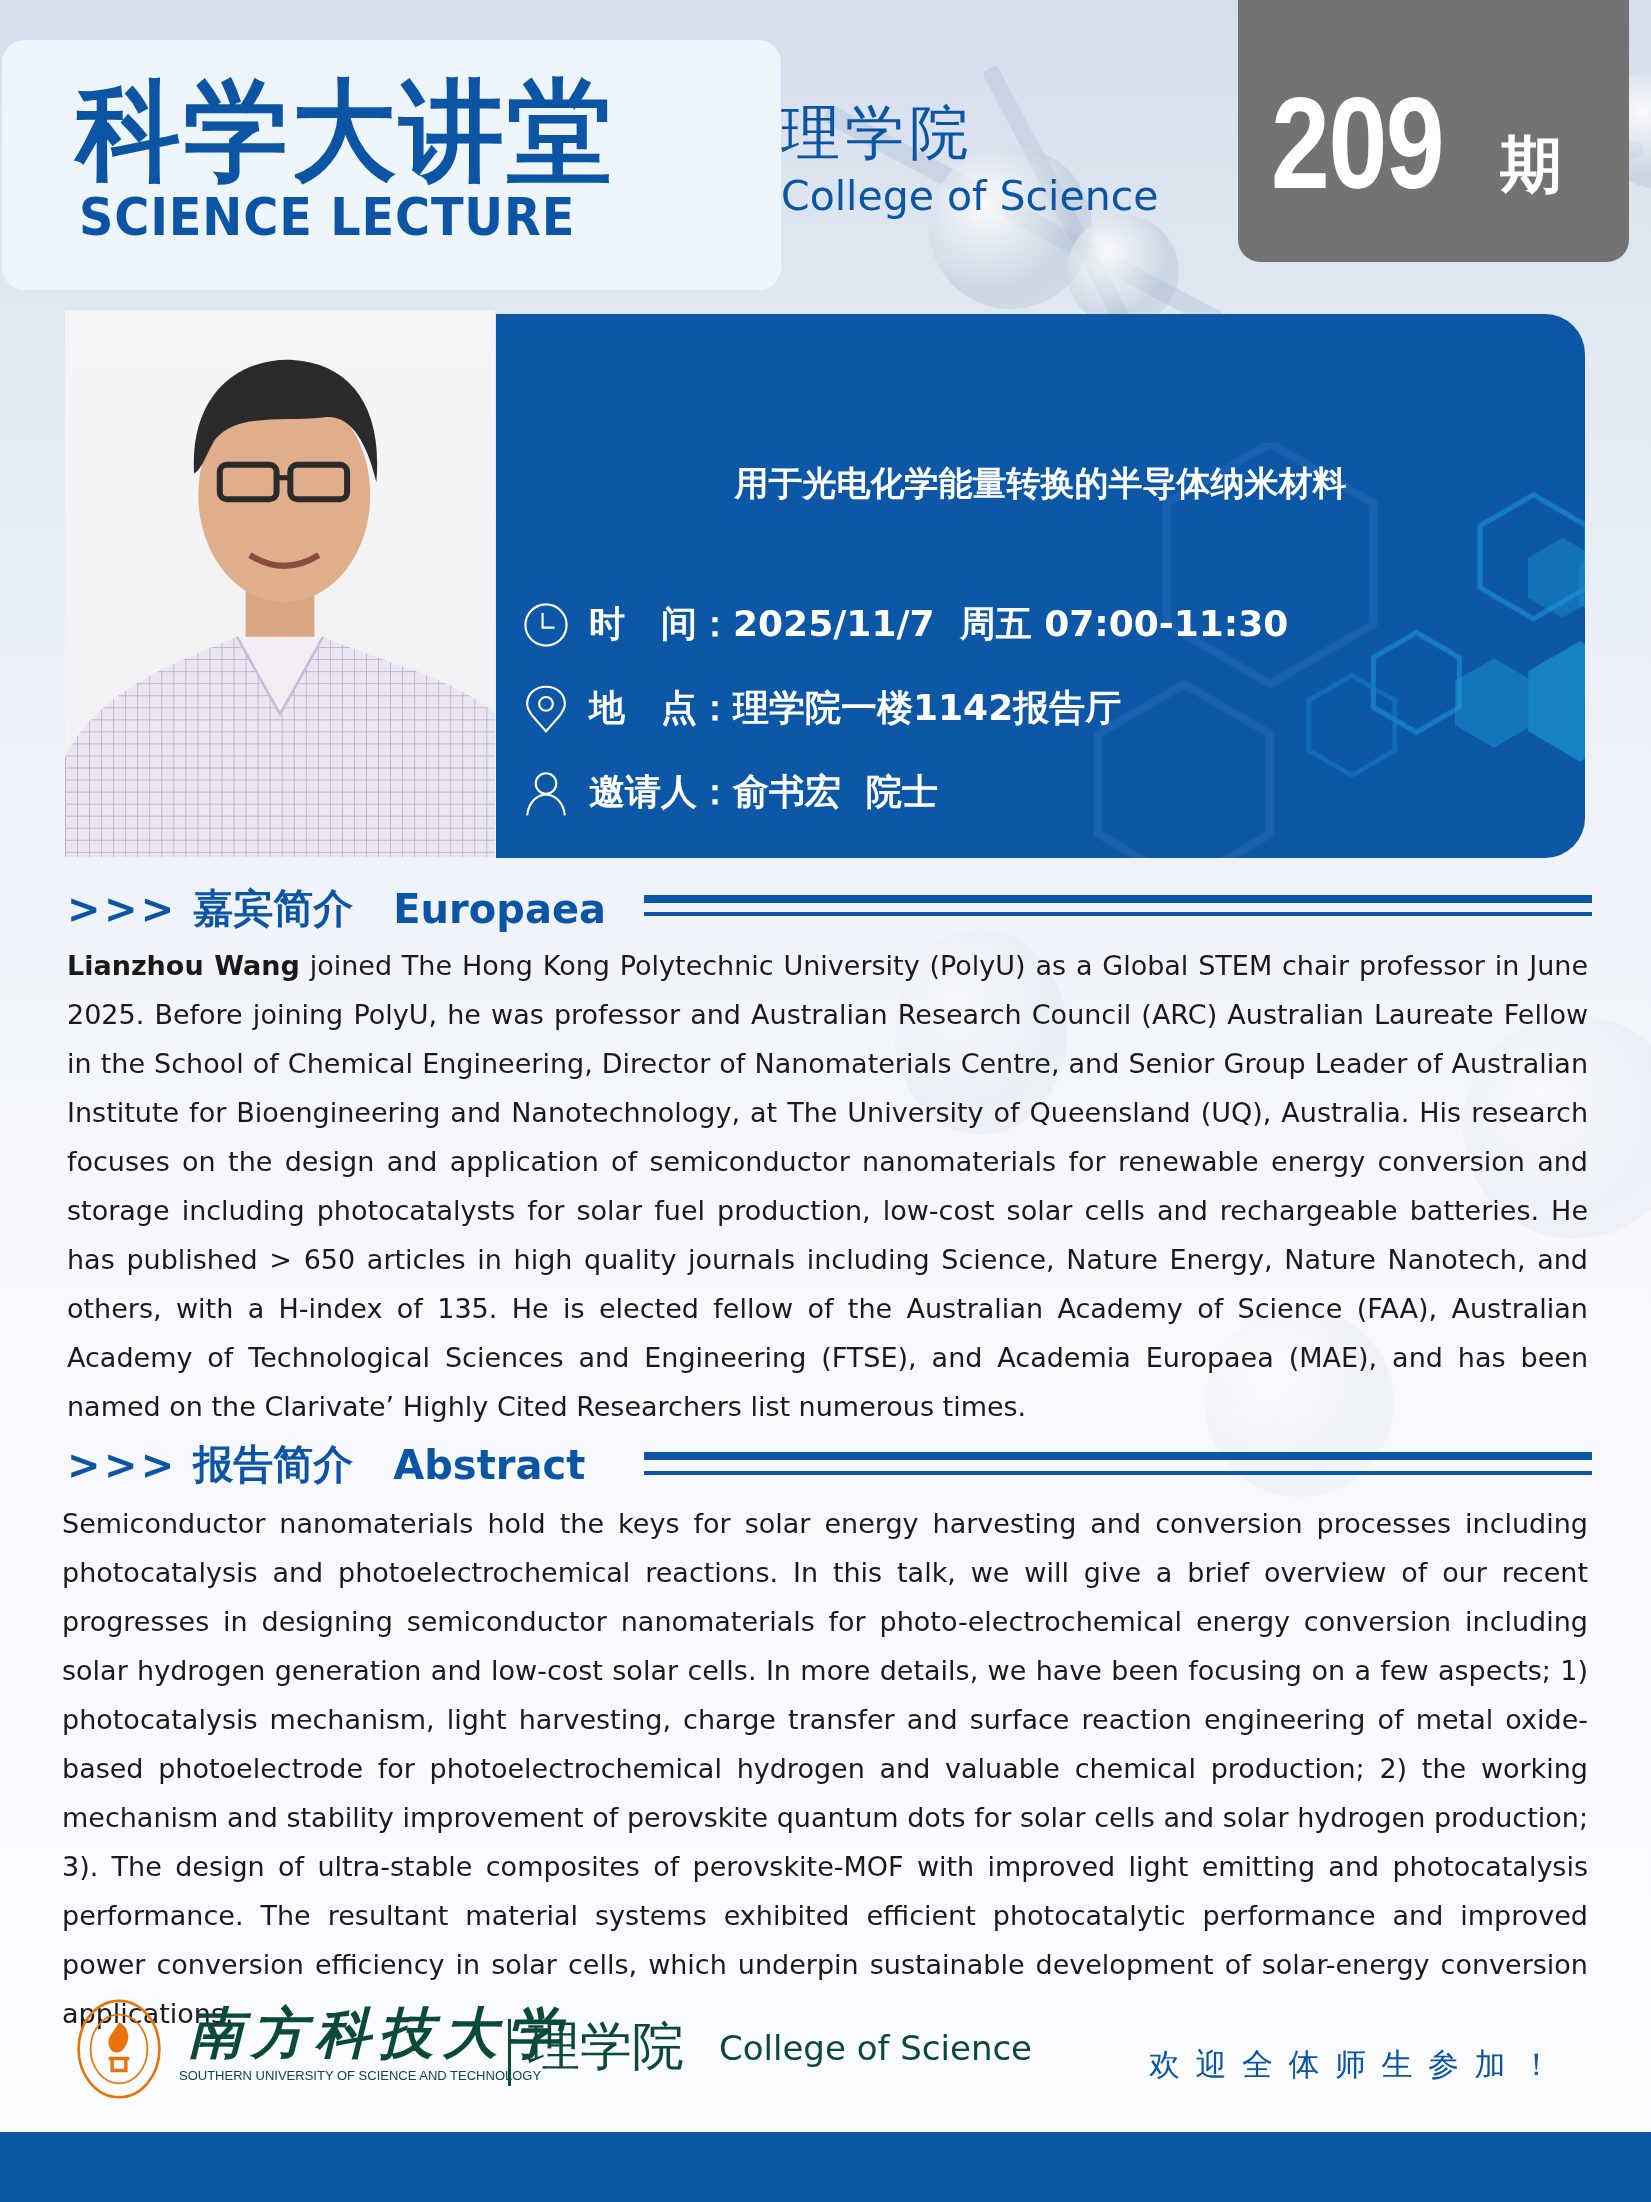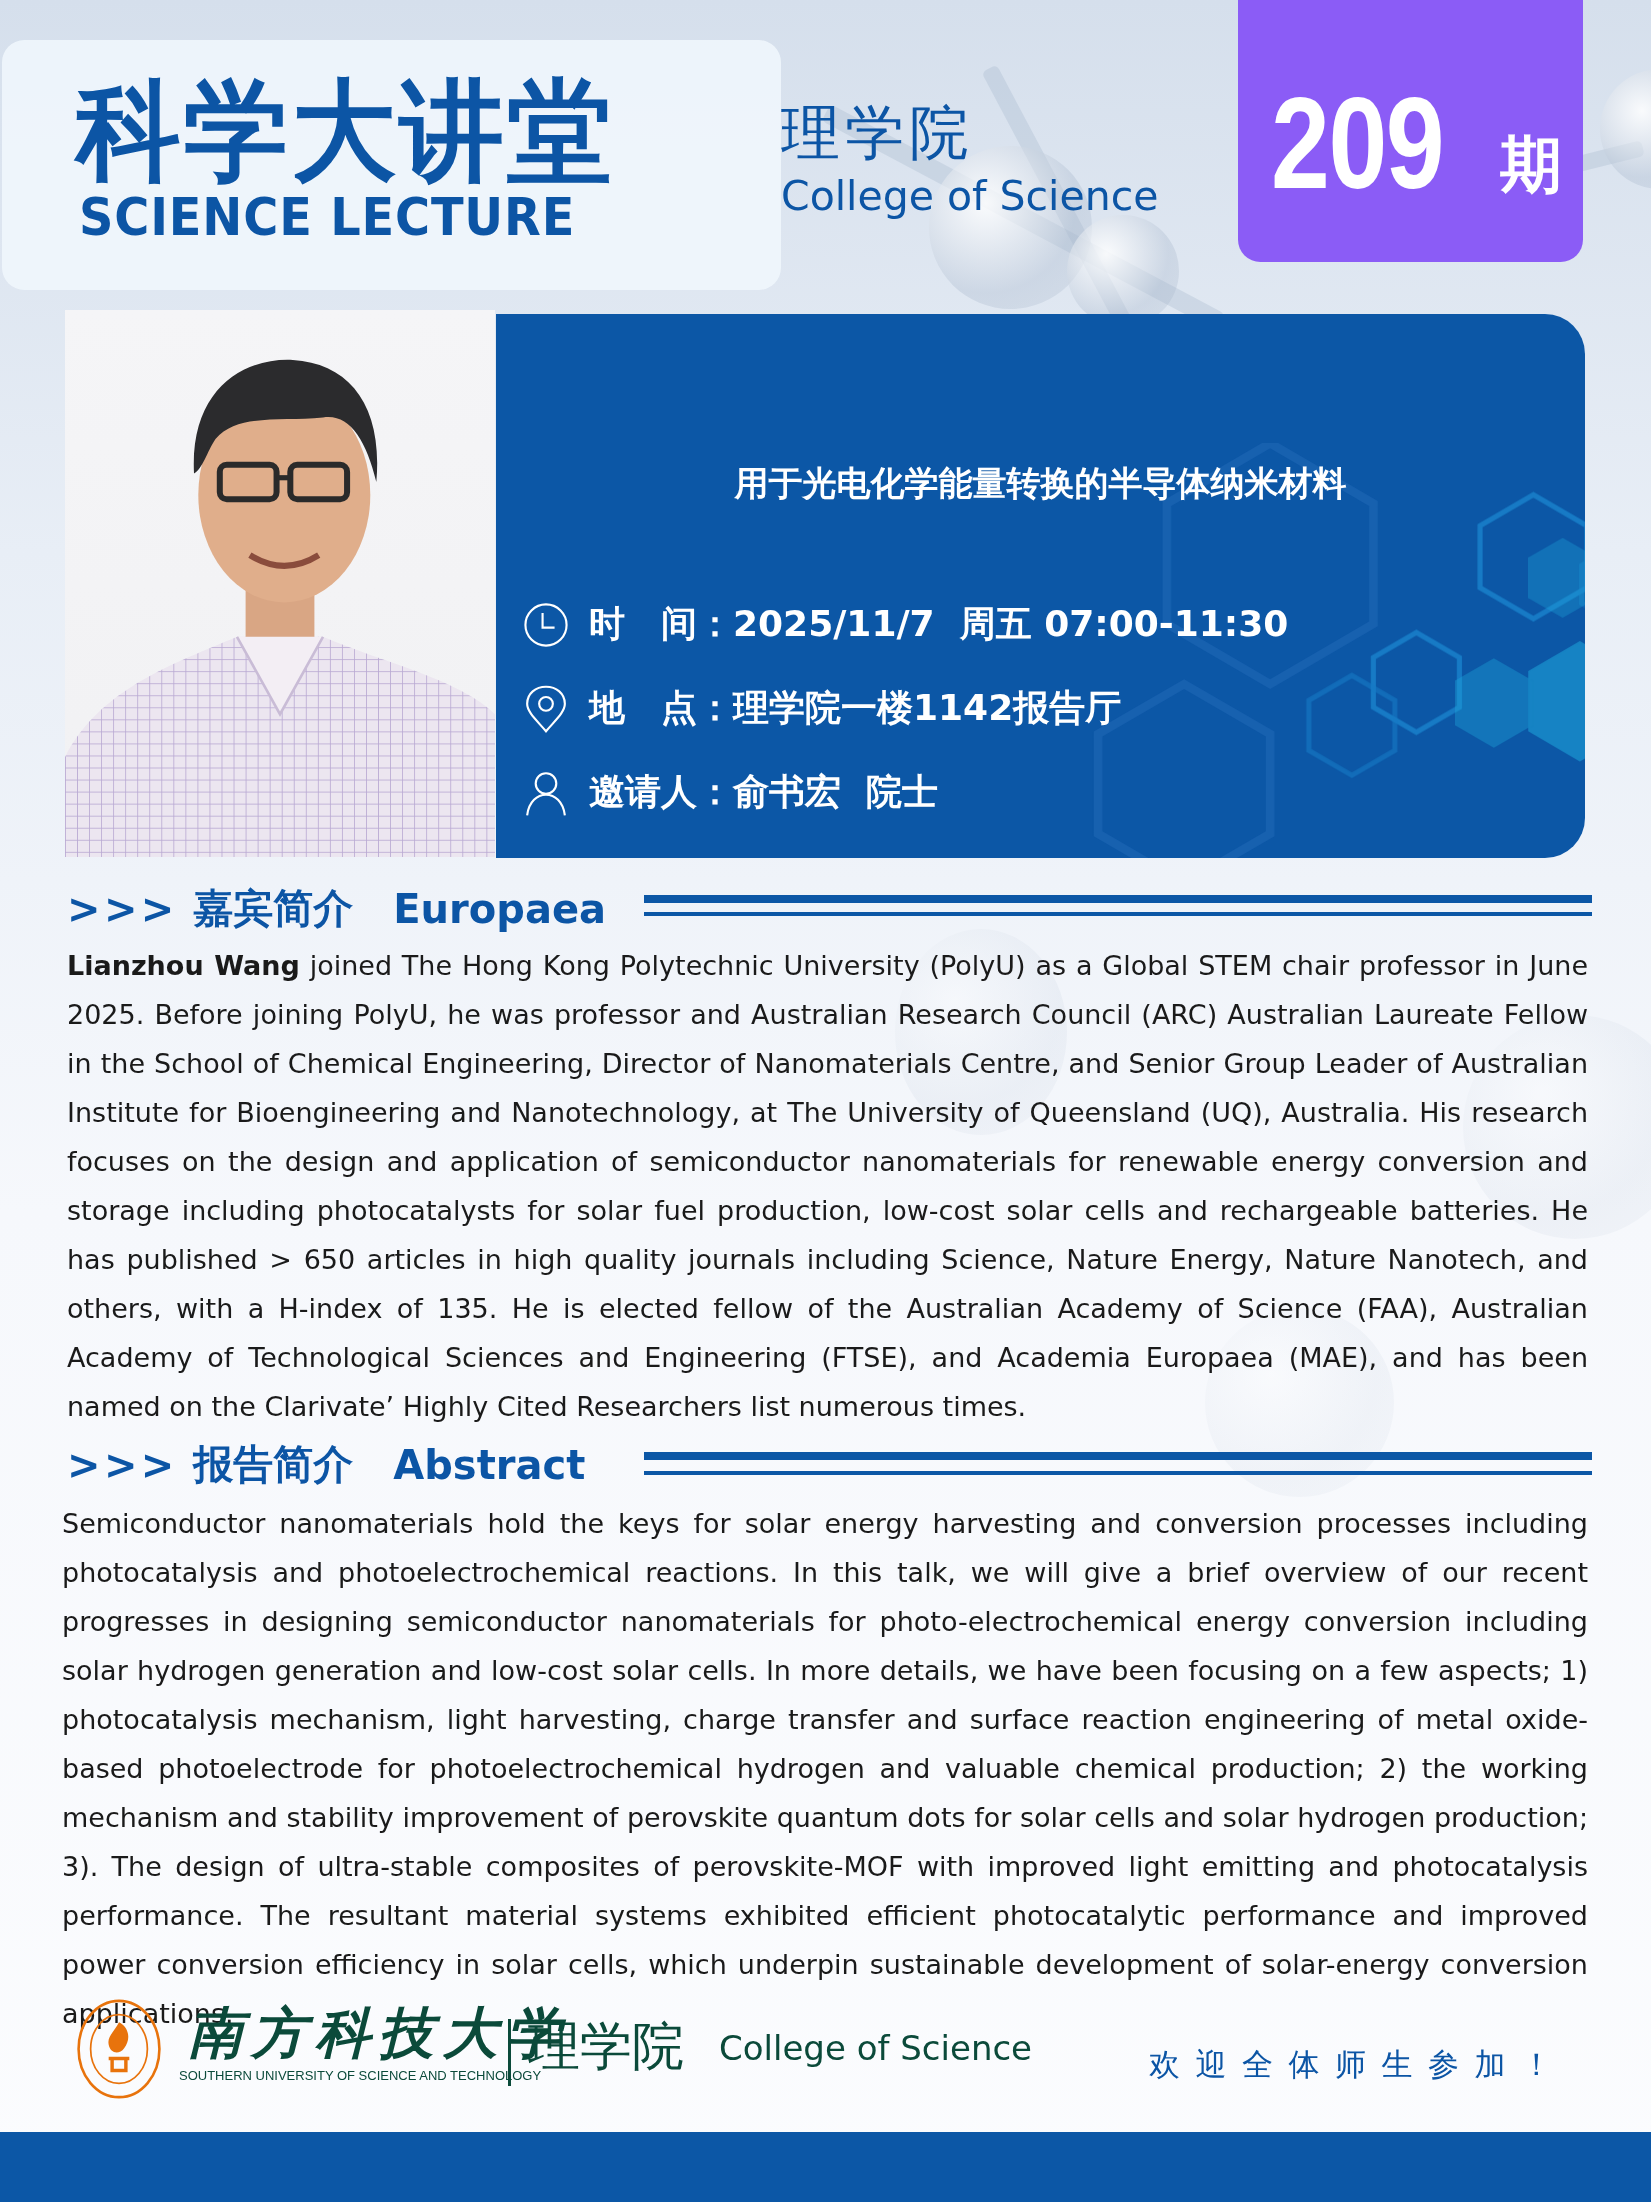--- a/index.html
+++ b/index.html
@@ -23,22 +23,22 @@
   }
   .title-en {
     position:absolute; left:79px; top:191px;
     font-size:52px; font-weight:bold; color:#0c55a5; letter-spacing:0.9px; line-height:1;
     font-family:"DejaVu Sans", sans-serif; transform: scaleX(0.92); transform-origin:left; white-space:nowrap;
   }
   .college-cn { position:absolute; left:781px; top:103px; font-size:59px; color:#0c55a5; letter-spacing:5.2px; line-height:1; font-family:"DejaVu Sans", sans-serif; }
   .college-en { position:absolute; left:781px; top:176px; font-size:41px; color:#0c55a5; line-height:1; font-family:"DejaVu Sans", sans-serif; }
 
   .issue-box {
-    position:absolute; left:1238px; top:0; width:345px; height:262px;
-    background:#8b5cf6; border-radius:0 0 22.4px 22.4px;
+    position:absolute; left:1238px; top:0; width:391px; height:262px;
+    background:#737373; border-radius:0 0 22.4px 22.4px;
   }
   .issue-num { position:absolute; left:33px; top:79px; font-size:129px; font-weight:bold; color:#fff; line-height:1; font-family:"Liberation Sans", sans-serif; transform: scaleX(0.82); transform-origin:left; letter-spacing:-1.7px; }
   .issue-unit { position:absolute; left:262px; top:134px; font-size:62px; font-weight:bold; color:#fff; line-height:1; font-family:"DejaVu Sans", sans-serif; }
 
   .photo {
     position:absolute; left:65px; top:310px; width:430px; height:547px;
     background: linear-gradient(180deg, #f5f5f7 0%, #f1f1f3 100%); overflow:hidden;
   }
   .info-card {
     position:absolute; left:496px; top:314px; width:1089px; height:544px;

